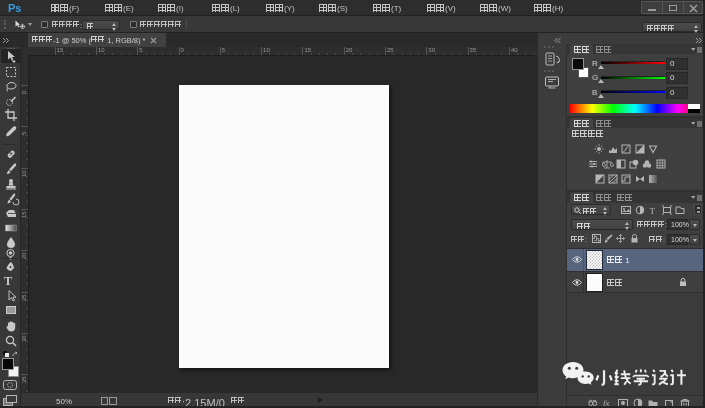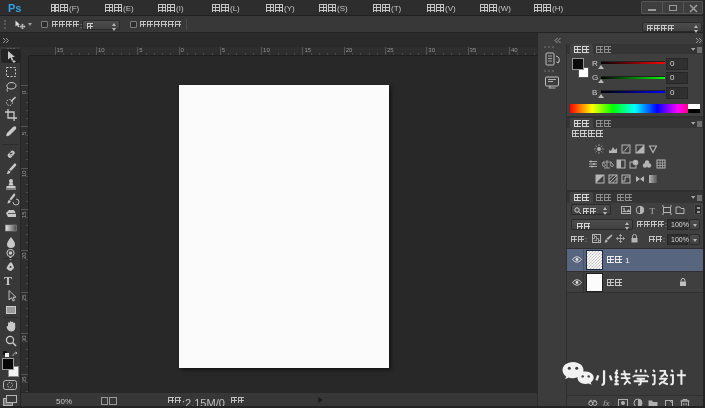--- a/index.html
+++ b/index.html
@@ -168,20 +168,26 @@
         <div style="width:0;height:0;border-left:2.5px solid transparent;border-right:2.5px solid transparent;border-bottom:3px solid #b5b5b5"></div>
         <div style="width:0;height:0;border-left:2.5px solid transparent;border-right:2.5px solid transparent;border-top:3px solid #b5b5b5;margin-top:1.5px"></div>
       </div>
   </div>
 </div>
 
 <div class="a" style="left:0;top:33px;width:705px;height:14px;background:#2a2a2a">
   <svg style="left:2px;top:4px" width="8" height="6">
       <path d="M1,1 l2.5,2.5 l-2.5,2.5 M4,1 l2.5,2.5 l-2.5,2.5" stroke="#9a9a9a" fill="none"></path>
     </svg>
+  <div class="a" style="left:28px;top:0;width:138px;height:14px;background:#414141;color:#cfcfcf;font-size:7.5px;padding:3px 0 0 4px;white-space:nowrap">
+    <span class="k k6"></span><span class="k k6"></span><span class="k k6"></span>-1 @ 50% (<span class="k k6"></span><span class="k k6"></span> 1, RGB/8) *
+    <span style="display:inline-block;width:7px;height:7px;position:relative;margin-left:2px;top:1px"><svg style="left:0;top:0" width="7" height="7">
+          <path d="M1,1 L6,6 M6,1 L1,6" stroke="#9a9a9a" stroke-width="1.1"></path>
+        </svg></span>
+  </div>
 </div>
 
 <div class="a" style="left:0;top:47px;width:21px;height:361px;background:#383838;border-right:1px solid #262626">
   <div class="a" style="left:7px;top:1px;width:8px;height:1px;border-top:2px dotted #5a5a5a"></div>
   <div class="a" style="left:1px;top:2px;width:19px;height:14px;background:#242424;border-radius:2px"></div>
   <div id="tools">
       <svg style="left:5px;top:4px" width="12" height="12">
         <path d="M3,0 L3,8.5 L5.5,6.5 L6.8,9.8 L8.4,9.2 L7.1,6 L10,6 Z" fill="#c9c9c9"></path>
         <path d="M9,9 v3 m-1.5,-1.5 h3" stroke="#c9c9c9" stroke-width="1" fill="none"></path>
       </svg>

